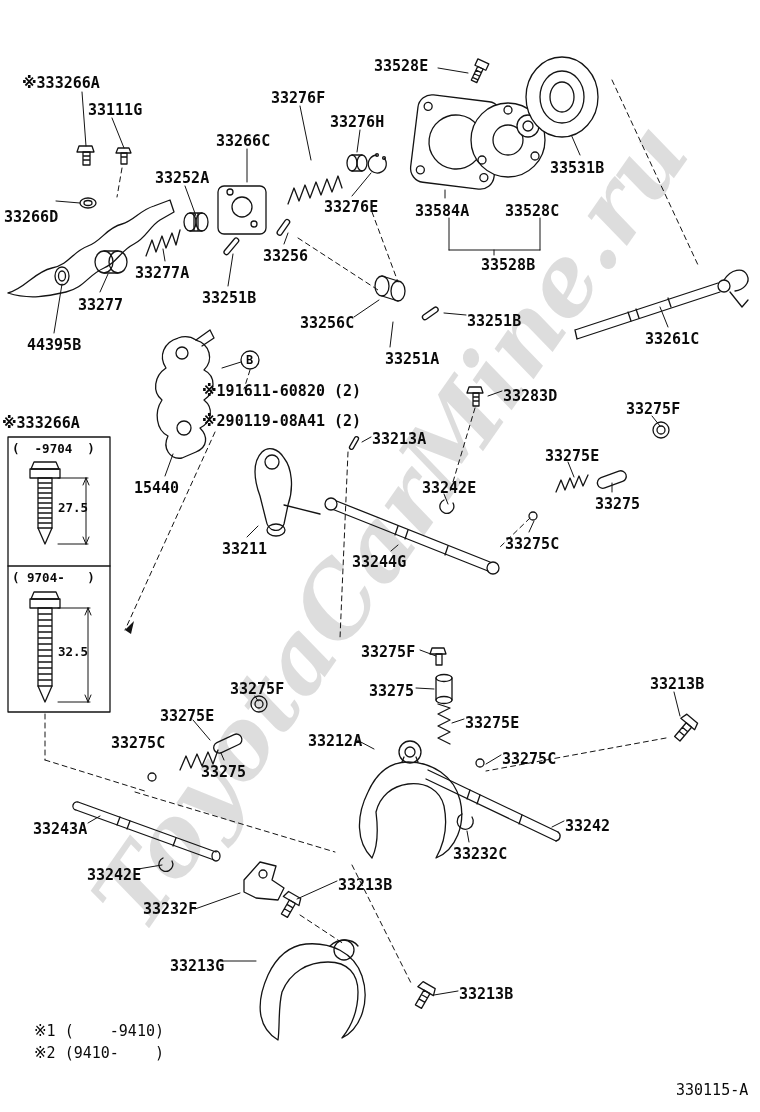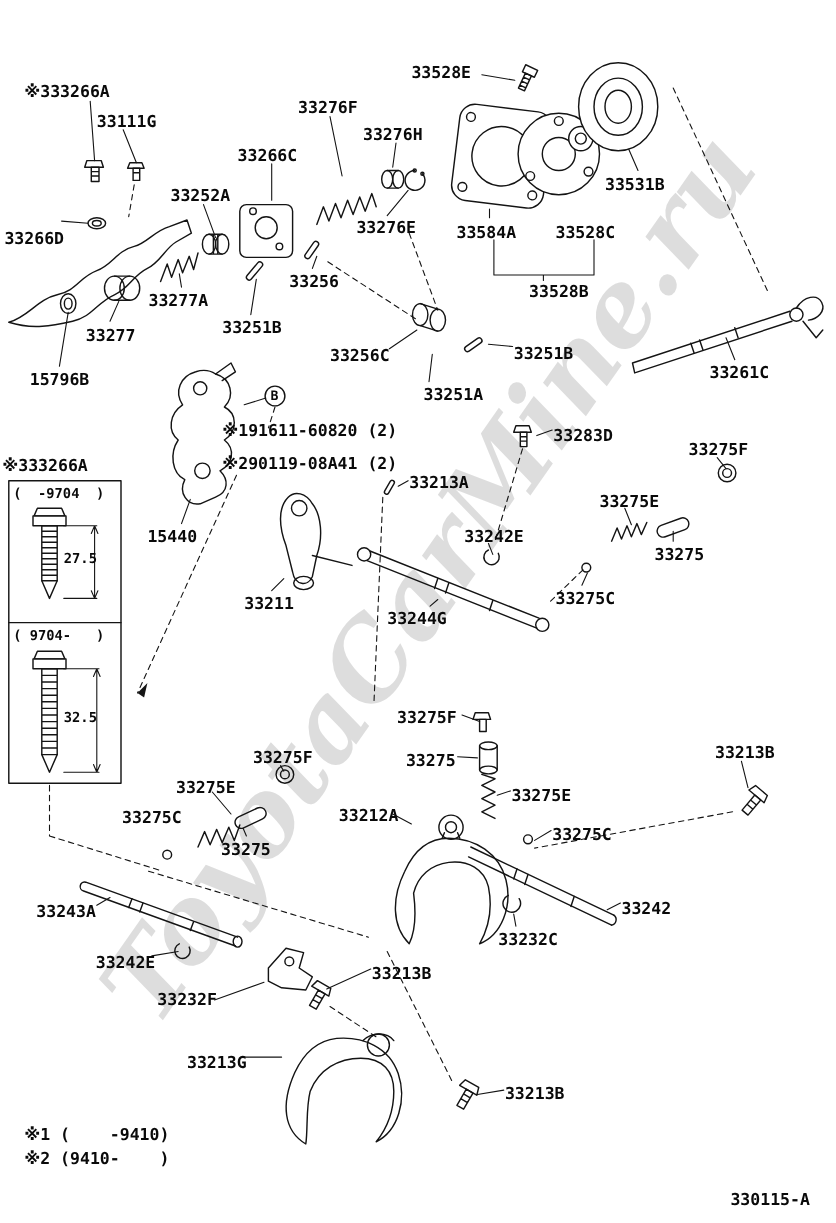--- a/index.html
+++ b/index.html
@@ -5,21 +5,21 @@
   html,body{margin:0;padding:0;background:#fff;}
   .canvas{position:relative;width:760px;height:1112px;background:#ffffff;overflow:hidden;
           font-family:"DejaVu Sans Mono","DejaVu Sans",monospace;}
   .wm{position:absolute;left:-160px;top:470px;width:1100px;text-align:center;z-index:0;
       font-family:"DejaVu Serif",serif;font-style:italic;font-size:95px;font-weight:bold;
       color:rgba(175,175,175,0.42);transform:rotate(-55deg);pointer-events:none;white-space:nowrap;}
   svg.draw{position:absolute;left:0;top:0;z-index:1;}
   .lbl{position:absolute;z-index:2;font-weight:bold;font-size:15px;color:#0a0a0a;white-space:pre;line-height:1;}
   .small{font-size:12.5px;}
   .bcall{font-size:12px;}
-  .footer{position:absolute;z-index:2;font-weight:bold;font-size:15px;color:#0a0a0a;white-space:pre;}
+  .footer{position:absolute;z-index:2;font-weight:normal;font-size:15px;color:#0a0a0a;white-space:pre;margin-left:12px;}
 </style>
 </head>
 <body>
 
 <div class="canvas">
 
   <div class="wm">ToyotaCarMine.ru</div>
 
   <svg class="draw" width="760" height="1112" viewBox="0 0 760 1112">
     <g stroke="#141414" fill="none" stroke-width="1.3" stroke-linecap="round" stroke-linejoin="round">
@@ -296,21 +296,21 @@
   <span class="lbl" style="left:4px;top:210px">33266D</span>
   <span class="lbl" style="left:324px;top:200px">33276E</span>
   <span class="lbl" style="left:415px;top:204px">33584A</span>
   <span class="lbl" style="left:505px;top:204px">33528C</span>
   <span class="lbl" style="left:550px;top:161px">33531B</span>
   <span class="lbl" style="left:135px;top:266px">33277A</span>
   <span class="lbl" style="left:263px;top:249px">33256</span>
   <span class="lbl" style="left:78px;top:298px">33277</span>
   <span class="lbl" style="left:202px;top:291px">33251B</span>
   <span class="lbl" style="left:481px;top:258px">33528B</span>
-  <span class="lbl" style="left:27px;top:338px">15796B</span>
+  <span class="lbl" style="left:27px;top:338px">44395B</span>
   <span class="lbl" style="left:300px;top:316px">33256C</span>
   <span class="lbl" style="left:467px;top:314px">33251B</span>
   <span class="lbl" style="left:645px;top:332px">33261C</span>
   <span class="lbl" style="left:385px;top:352px">33251A</span>
   <span class="lbl" style="left:503px;top:389px">33283D</span>
   <span class="lbl" style="left:202px;top:384px">※191611-60820 (2)</span>
   <span class="lbl" style="left:202px;top:414px">※290119-08A41 (2)</span>
   <span class="lbl" style="left:626px;top:402px">33275F</span>
   <span class="lbl" style="left:372px;top:432px">33213A</span>
   <span class="lbl" style="left:545px;top:449px">33275E</span>

